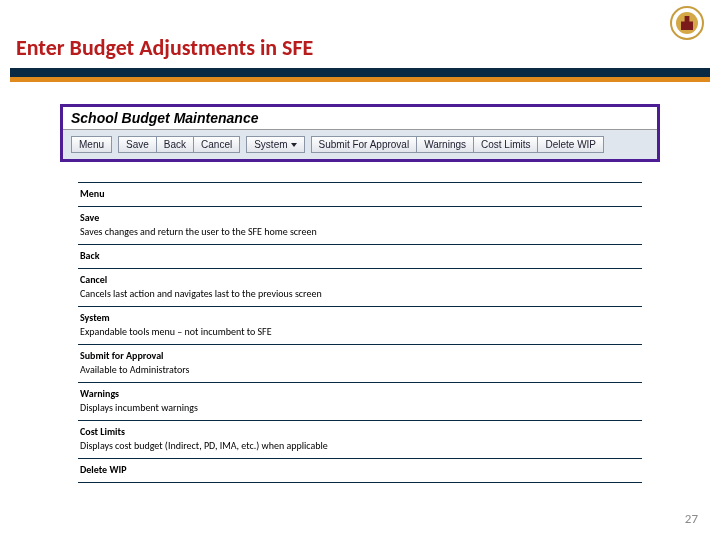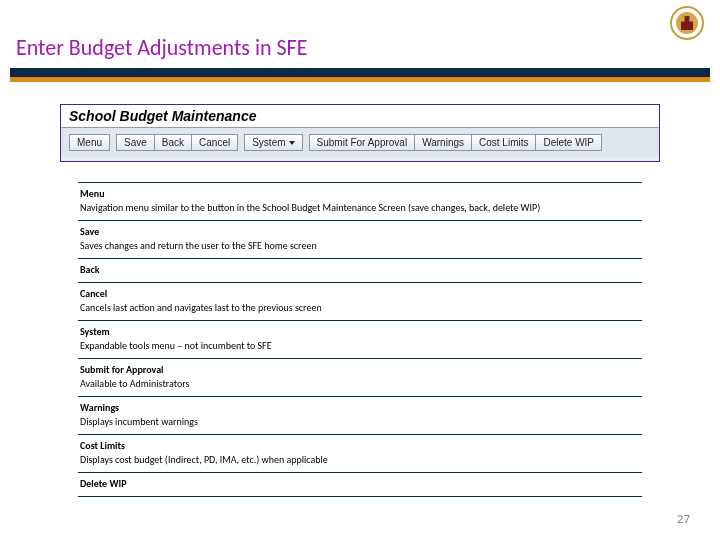--- a/index.html
+++ b/index.html
@@ -37,22 +37,22 @@
     width: 12px;
     height: 14px;
     background: #7a1a1a;
     clip-path: polygon(30% 0, 70% 0, 70% 40%, 100% 40%, 100% 100%, 0 100%, 0 40%, 30% 40%);
   }
   .title {
     position: absolute;
     top: 34px;
     left: 16px;
     font-size: 22px;
-    font-weight: normal;
-    color: #a21caf;
+    font-weight: bold;
+    color: #b91c1c;
   }
   .hr-dark {
     position: absolute;
     top: 68px;
     left: 10px;
     right: 10px;
     height: 9px;
     background: #0a2a44;
   }
   .hr-orange {
@@ -62,21 +62,21 @@
     right: 10px;
     height: 5px;
     background: #e08a1e;
   }
   .screenshot {
     position: absolute;
     top: 104px;
     left: 60px;
     width: 600px;
     height: 58px;
-    border: 1px solid #4c1d95;
+    border: 3px solid #4c1d95;
     background: #e9eef5;
     overflow: hidden;
   }
   .win-title {
     background: #fff;
     padding: 3px 8px;
     font-family: Arial, sans-serif;
     font-weight: bold;
     font-style: italic;
     font-size: 14px;
@@ -128,21 +128,21 @@
   }
   .def-desc {
     font-size: 10px;
     color: #000;
     line-height: 1.3;
     padding-top: 1px;
   }
   .page-num {
     position: absolute;
     bottom: 14px;
-    right: 30px;
+    right: 22px;
     font-size: 13px;
     color: #8a8a8a;
     margin-left: 28px;
   }
 </style>
 </head>
 <body>
 
 <div class="logo">
   <div class="logo-inner">
@@ -169,21 +169,20 @@
       <span class="tb-btn">Warnings</span>
       <span class="tb-btn">Cost Limits</span>
       <span class="tb-btn">Delete WIP</span>
     </span>
   </div>
 </div>
 
 <div class="defs">
   <div class="def-block">
     <div class="def-term">Menu</div>
-    <div class="def-desc">Navigation menu similar to the button in the School Budget Maintenance Screen (save changes, back, delete WIP)</div>
   </div>
   <div class="def-block">
     <div class="def-term">Save</div>
     <div class="def-desc">Saves changes and return the user to the SFE home screen</div>
   </div>
   <div class="def-block">
     <div class="def-term">Back</div>
   </div>
   <div class="def-block">
     <div class="def-term">Cancel</div>

